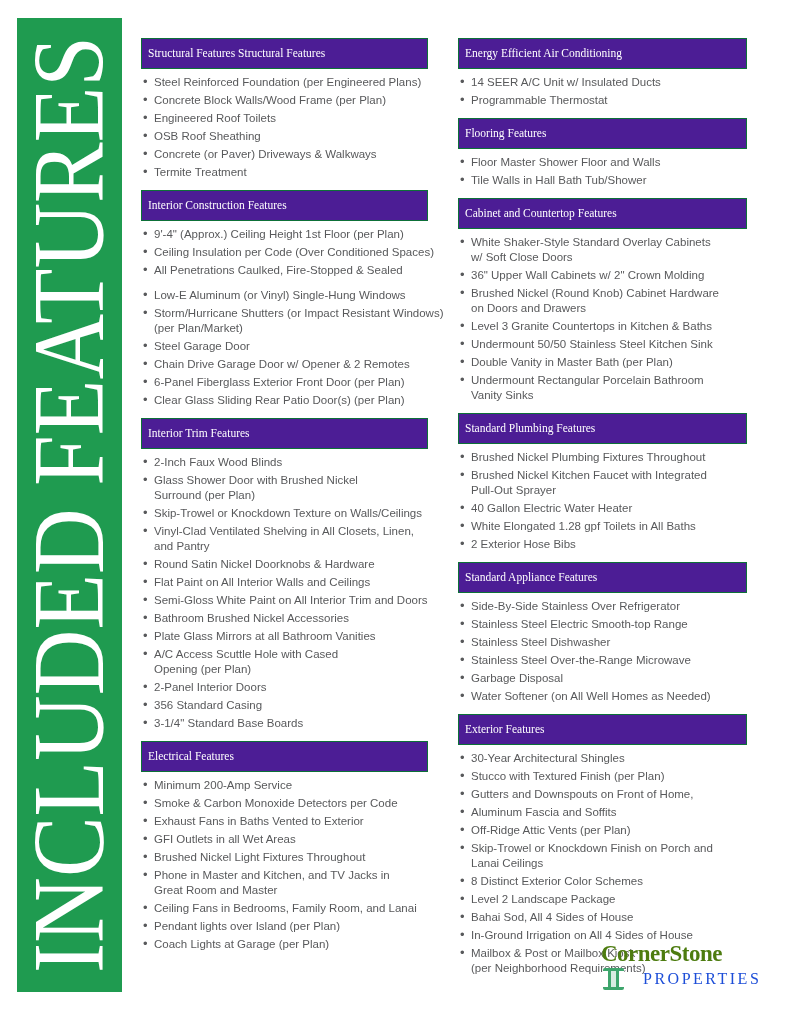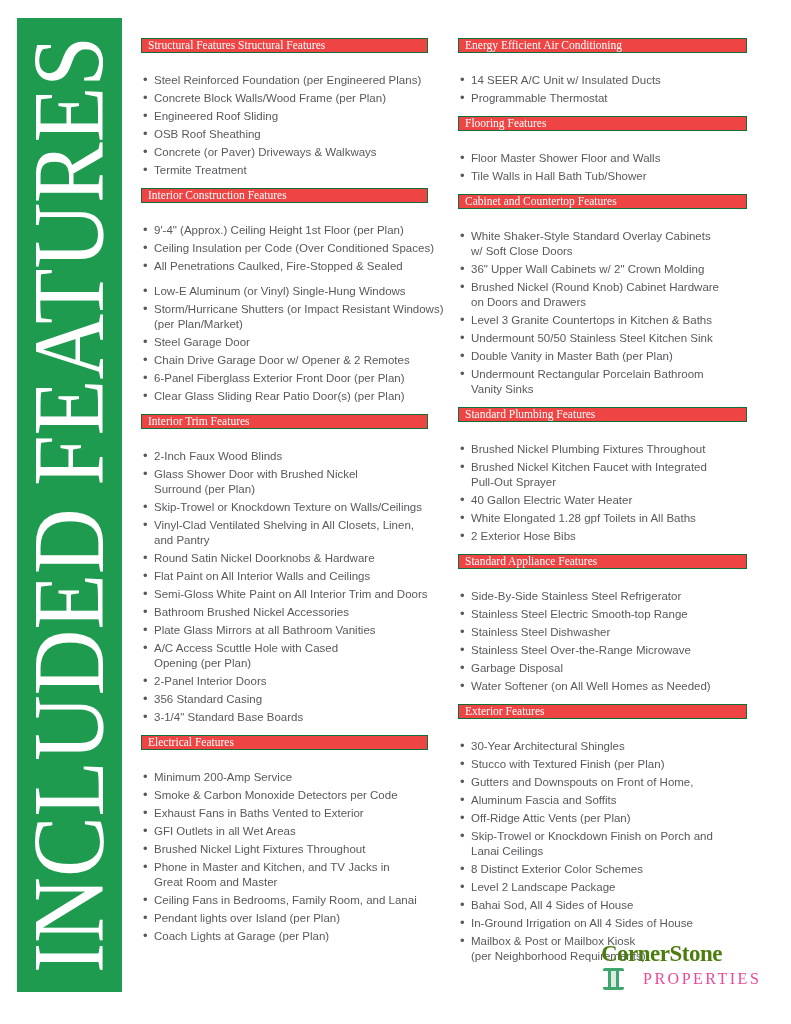--- a/index.html
+++ b/index.html
@@ -20,23 +20,23 @@
     font-family:"Liberation Serif",serif;
     font-size:101px;color:#ffffff;white-space:nowrap;line-height:1;
     transform:scaleX(0.90);letter-spacing:0;
   }
   
   .col{position:absolute;top:38px;}
   .col-left{left:141px;width:314px;}
   .col-right{left:458px;width:289px;}
   .section{margin-bottom:10px;}
   .section-header{
-    background:#ef4444;border:1px solid #0d7038;color:#ffffff;
+    background:#4c1d95;border:1px solid #0d7038;color:#ffffff;
     font-family:"Liberation Serif",serif;font-size:11.5px;line-height:13px;
-    padding:0 6px;box-sizing:border-box;margin-bottom:20px;
+    padding:8px 6px;box-sizing:border-box;margin-bottom:6px;
   }
   .col-left .section-header{width:287px;}
   .col-right .section-header{width:100%;}
   ul.items{list-style:none;margin:0;padding:0;}
   li.item{
     position:relative;padding-left:13px;margin-bottom:3px;
     font-size:11.5px;line-height:15px;color:#58595b;white-space:pre-line;
   }
   li.item::before{content:"\2022";position:absolute;left:2px;top:-1px;color:#58595b;font-size:13px;}
   
@@ -47,38 +47,38 @@
   }
   .logo-row{display:flex;align-items:center;margin-top:3px;margin-left:2px;}
   .cube{
     width:31px;height:22px;background:#3ea56c;border-radius:2px;
     display:flex;align-items:stretch;justify-content:center;gap:3px;
     padding:3px 0;box-sizing:border-box;margin-right:4px;position:relative;
   }
   .cube .bar{width:5px;background:#ffffff;}
   .cube .bar.mid{background:#d9ece1;}
   .logo-sub{
-    font-family:"Liberation Serif",serif;font-size:16px;color:#ec4899;
+    font-family:"Liberation Serif",serif;font-size:16px;color:#1d4ed8;
     letter-spacing:2.5px;line-height:1;margin-left:15px;
   }
 </style>
 </head>
 <body>
 
 <div class="banner">
   <span class="banner-text">INCLUDED FEATURES</span>
 </div>
 
 <div class="col col-left" id="col-left">
   <div class="section">
     <div class="section-header">Structural Features Structural Features</div>
     <ul class="items">
         <li class="item">Steel Reinforced Foundation (per Engineered Plans)</li>
         <li class="item">Concrete Block Walls/Wood Frame (per Plan)</li>
-        <li class="item">Engineered Roof Sliding</li>
+        <li class="item">Engineered Roof Toilets</li>
         <li class="item">OSB Roof Sheathing</li>
         <li class="item">Concrete (or Paver) Driveways &amp; Walkways</li>
         <li class="item">Termite Treatment</li>
       </ul>
   </div>
 
   <div class="section">
     <div class="section-header">Interior Construction Features</div>
     <ul class="items">
         <li class="item">9'-4" (Approx.) Ceiling Height 1st Floor (per Plan)</li>
@@ -178,21 +178,21 @@
 Pull-Out Sprayer</li>
         <li class="item">40 Gallon Electric Water Heater</li>
         <li class="item">White Elongated 1.28 gpf Toilets in All Baths</li>
         <li class="item">2 Exterior Hose Bibs</li>
       </ul>
   </div>
 
   <div class="section">
     <div class="section-header">Standard Appliance Features</div>
     <ul class="items">
-        <li class="item">Side-By-Side Stainless Steel Refrigerator</li>
+        <li class="item">Side-By-Side Stainless Over Refrigerator</li>
         <li class="item">Stainless Steel Electric Smooth-top Range</li>
         <li class="item">Stainless Steel Dishwasher</li>
         <li class="item">Stainless Steel Over-the-Range Microwave</li>
         <li class="item">Garbage Disposal</li>
         <li class="item">Water Softener (on All Well Homes as Needed)</li>
       </ul>
   </div>
 
   <div class="section">
     <div class="section-header">Exterior Features</div>

